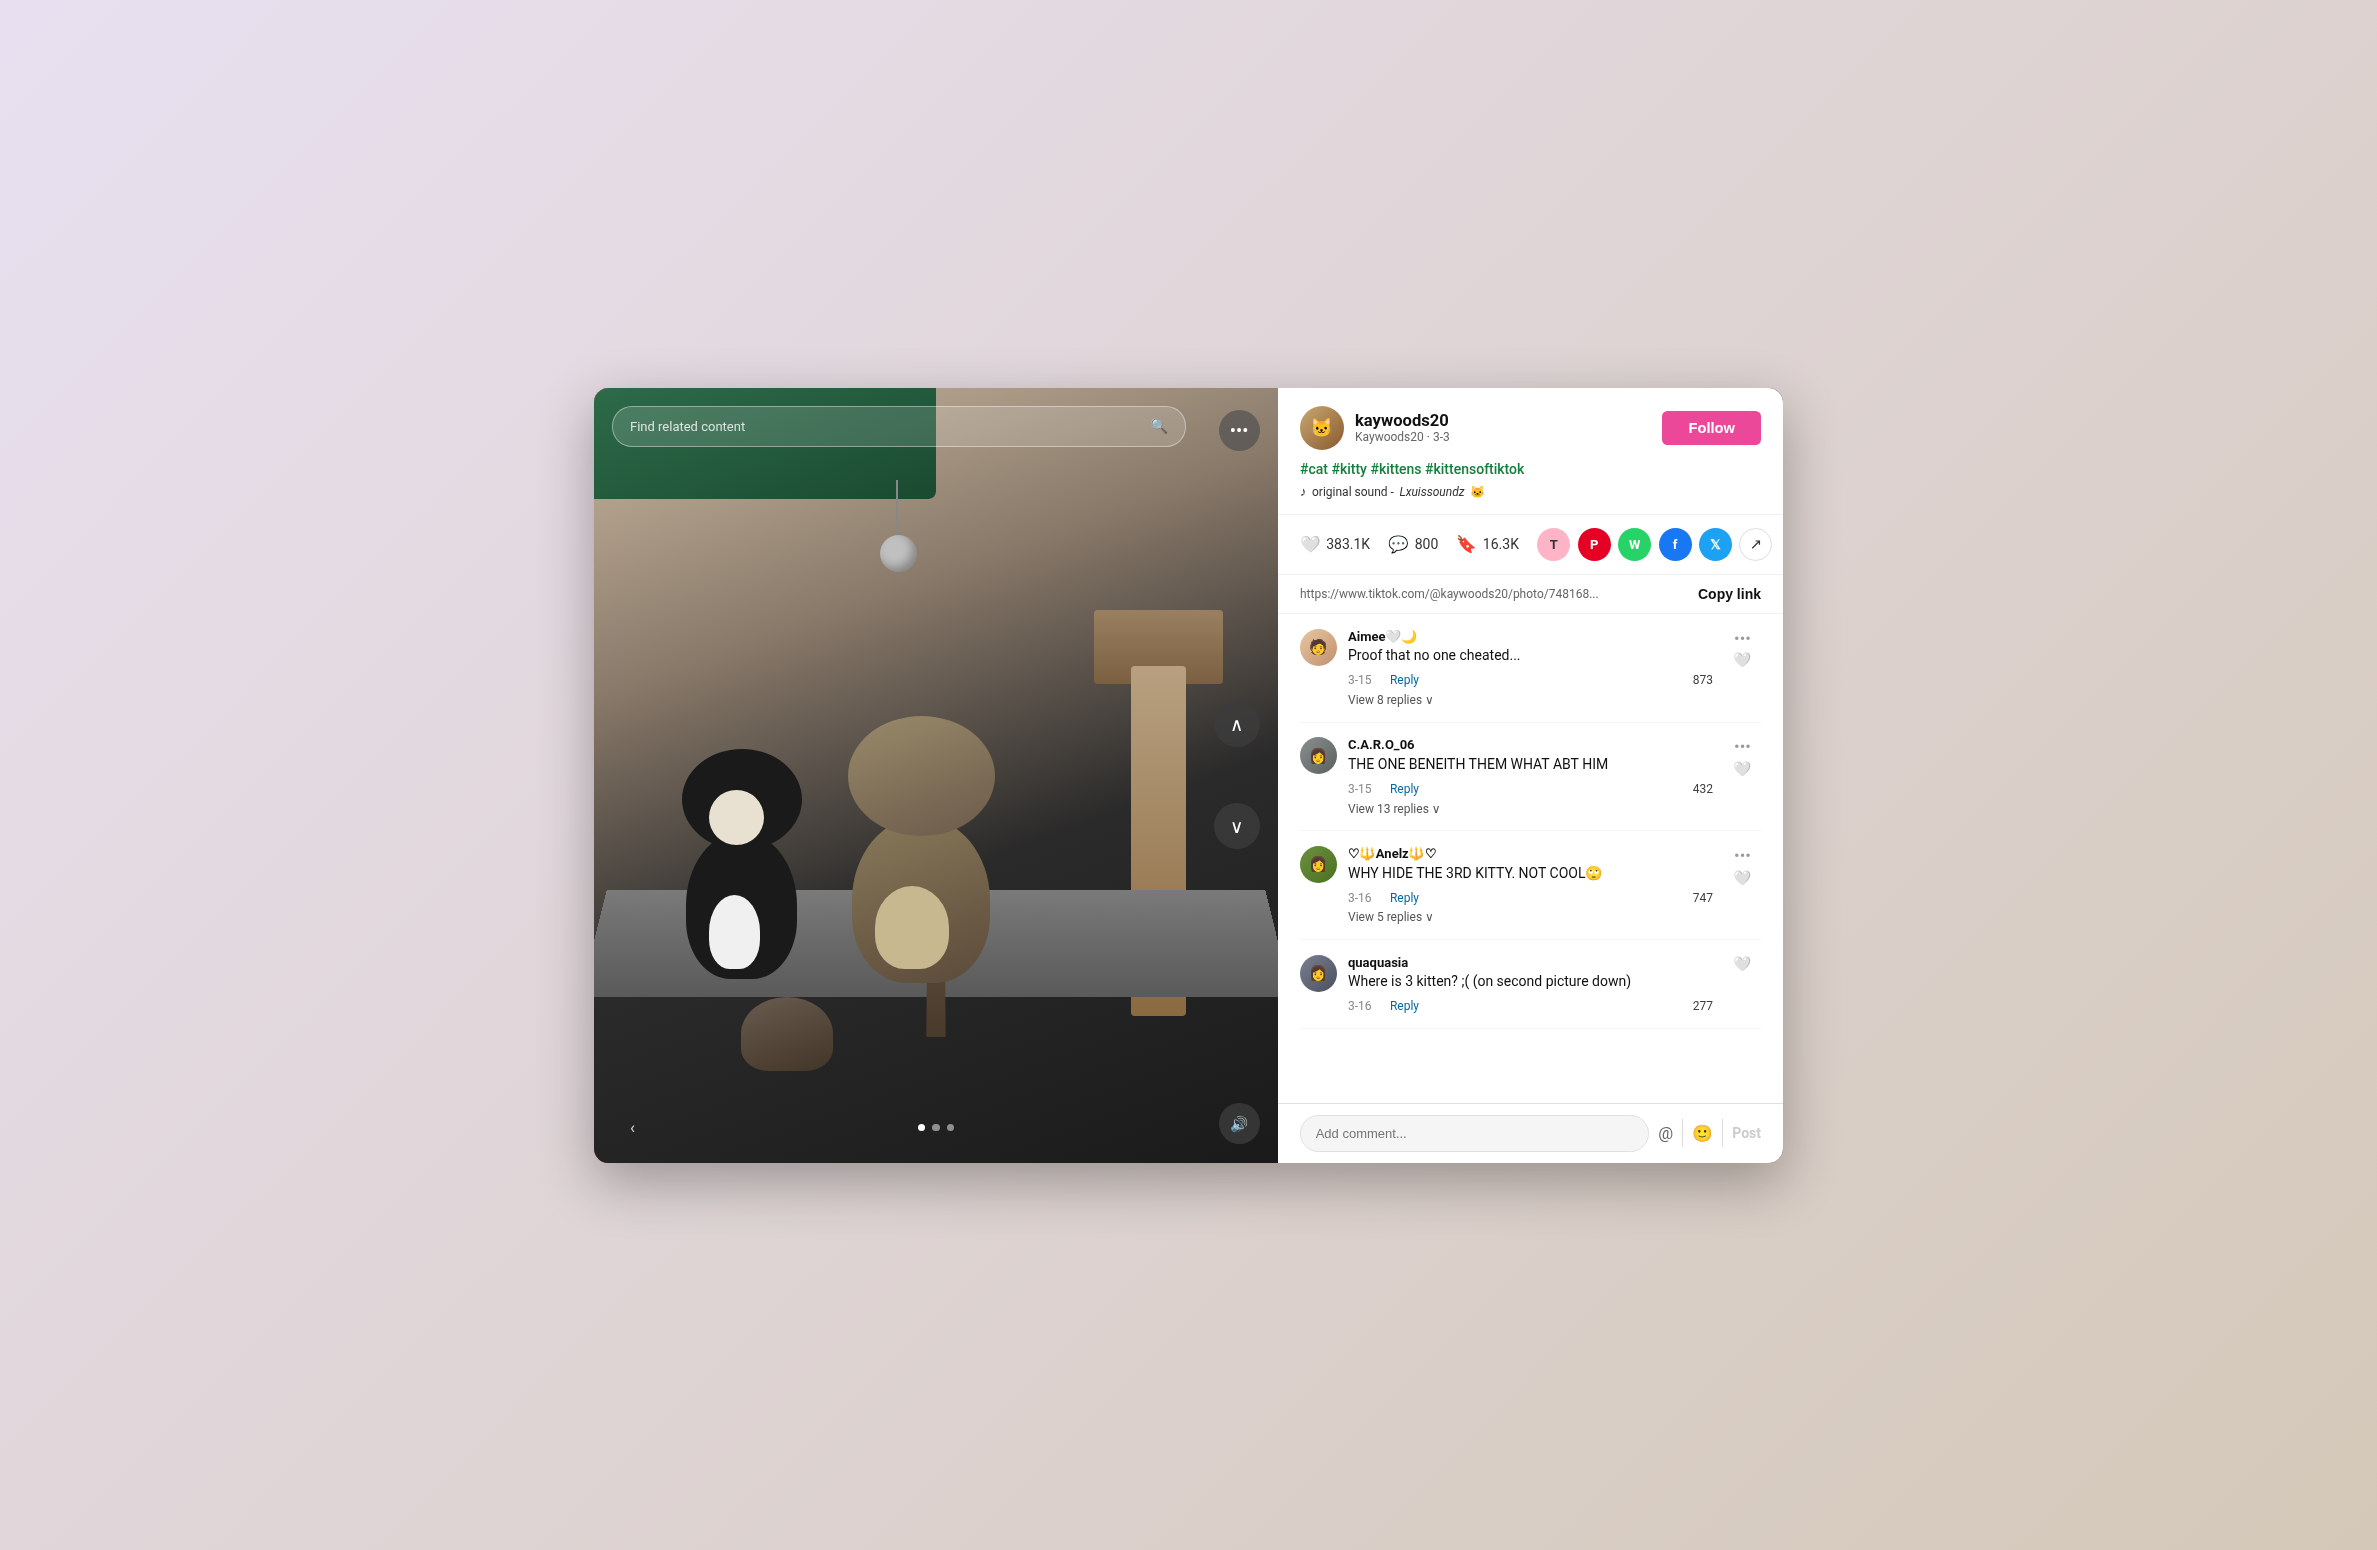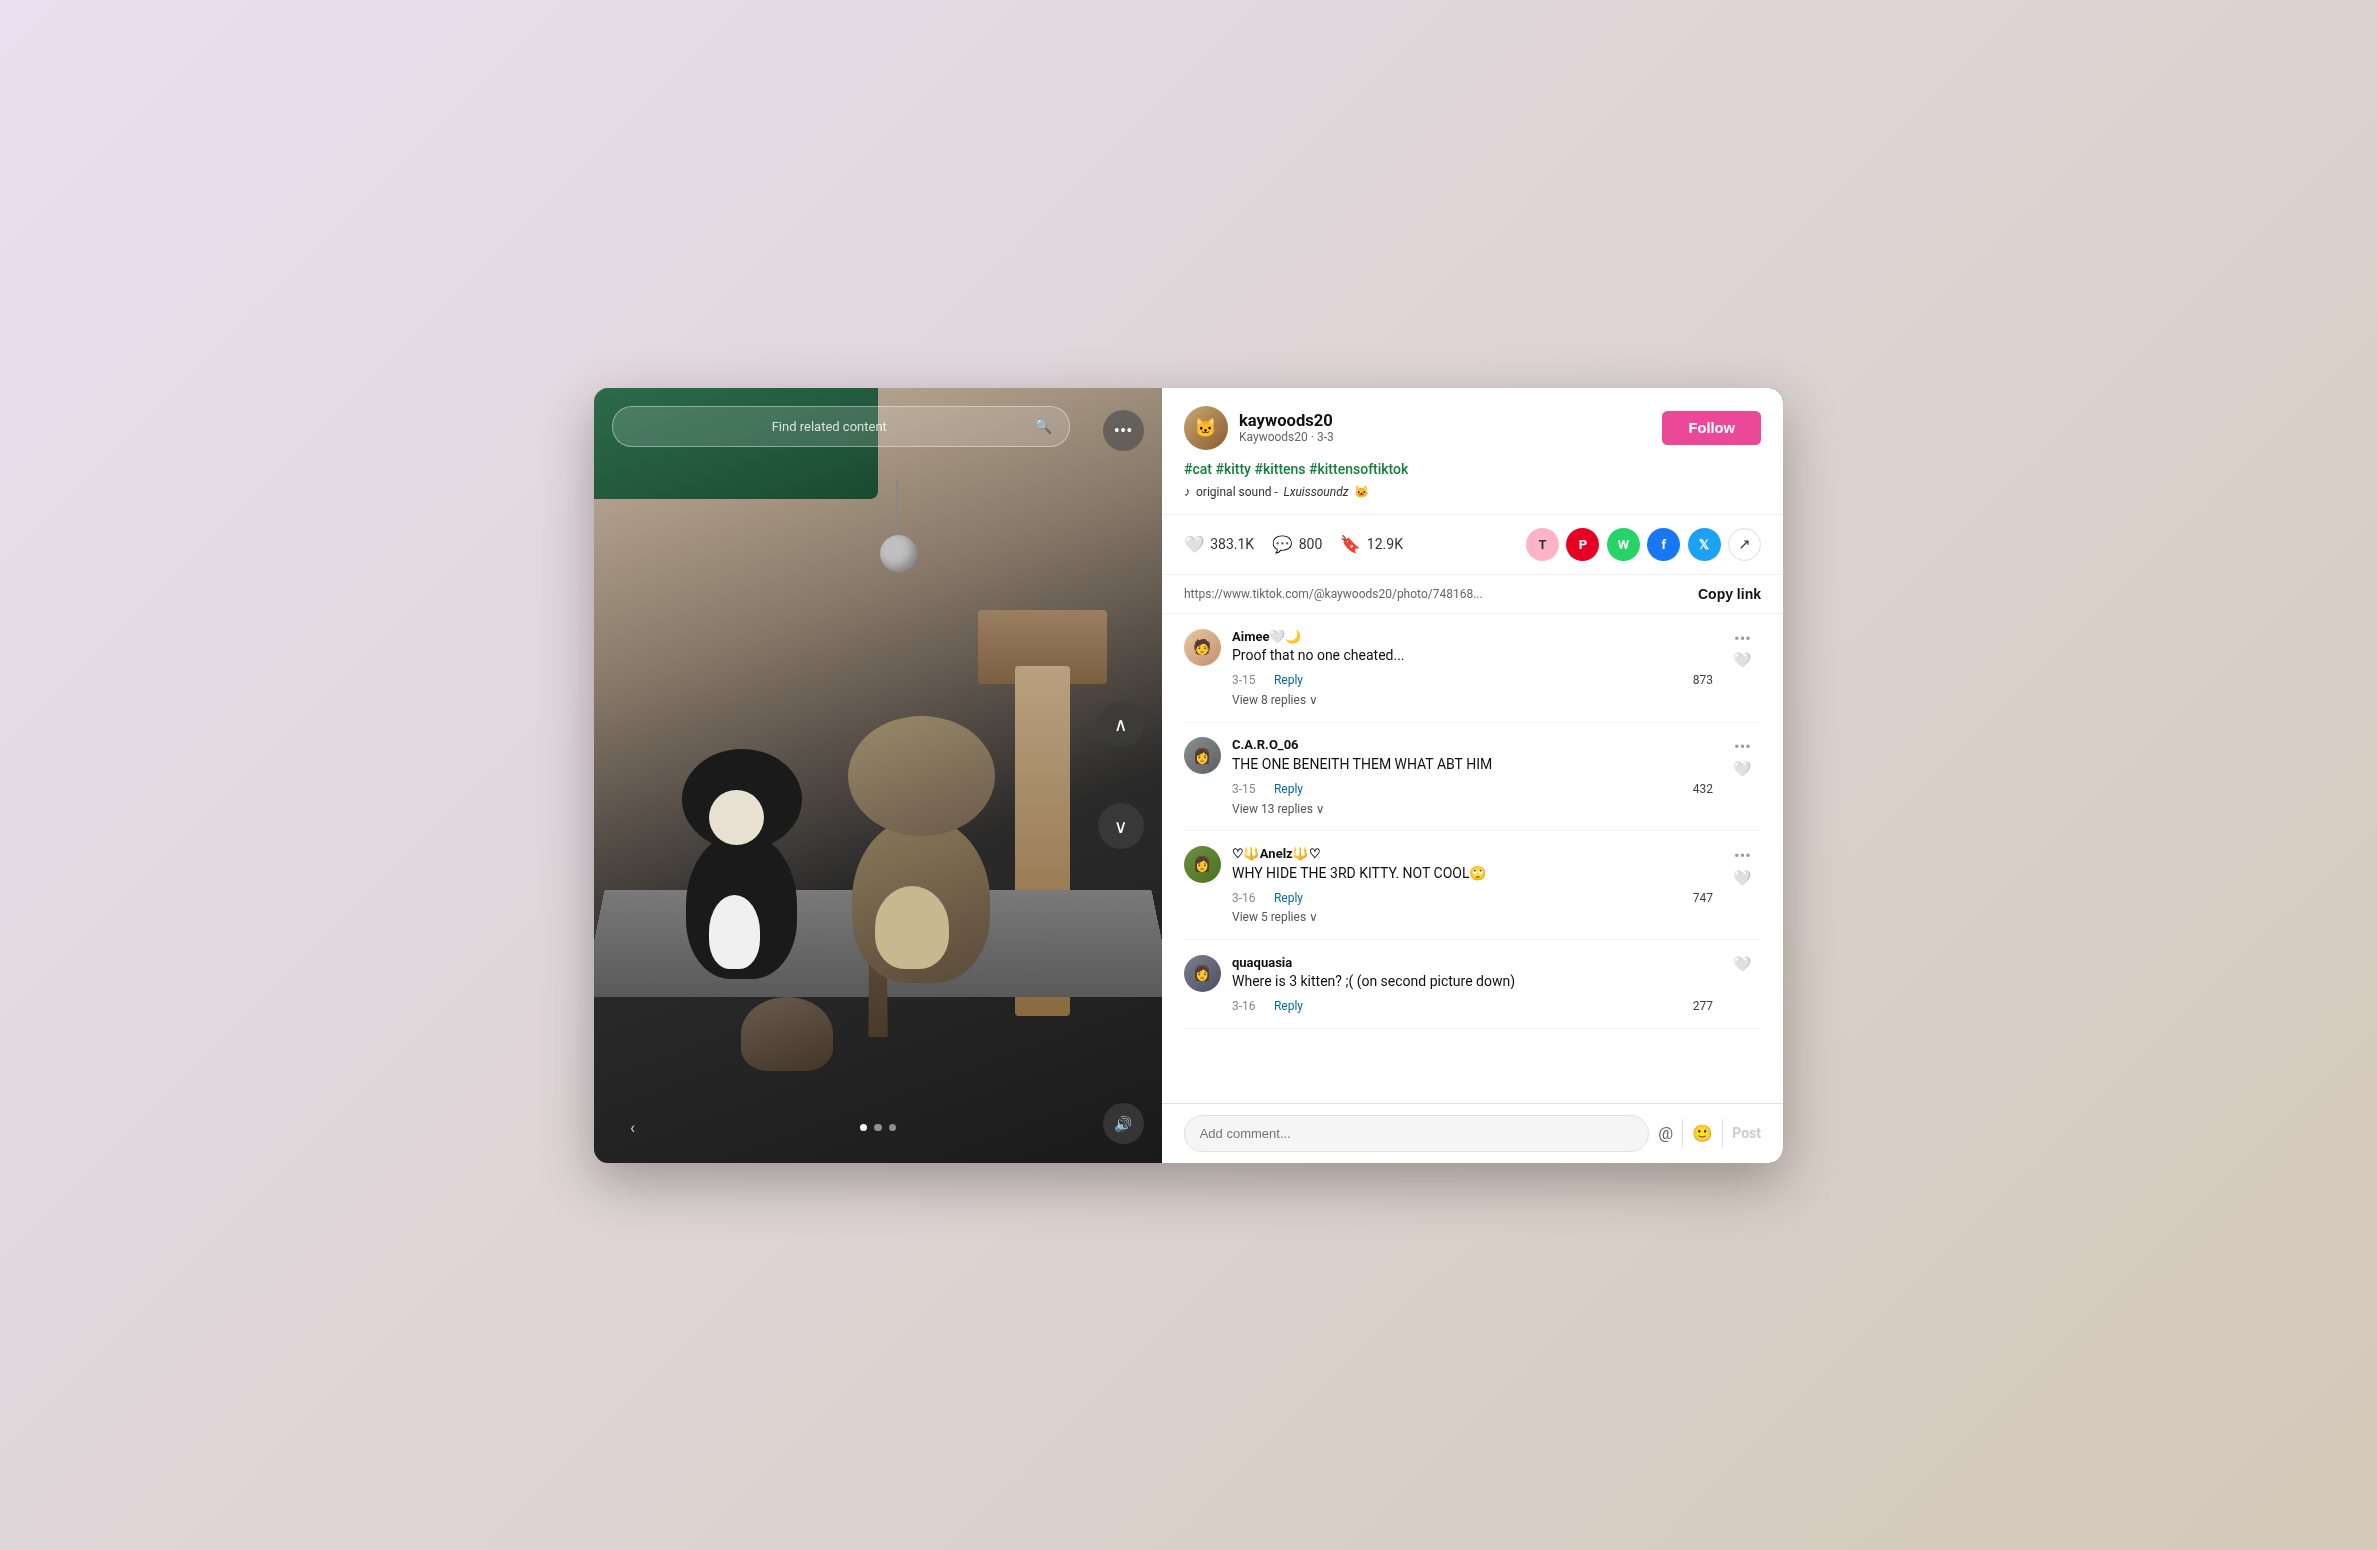--- a/index.html
+++ b/index.html
@@ -17,25 +17,24 @@
       width: 1189px;
       height: 775px;
       border-radius: 14.7px;
       overflow: hidden;
       box-shadow: 0 18.4px 55px rgba(0,0,0,0.3);
       background: #000;
     }
     
     .media-panel {
       position: relative;
-      width: 568px;
+      width: 684px;
       flex-shrink: 0;
       background: #ef4444;
       overflow: hidden;
-      text-align: center;
     }
     .media-bg {
       width: 100%;
       height: 100%;
       background: linear-gradient(160deg, #c8b8a0 0%, #8a7a6a 30%, #2a2a2a 60%, #1a1a1a 100%);
       position: relative;
     }
     
     .cat-scene {
       position: absolute;
@@ -720,21 +719,21 @@
       <div class="stat-item">
         <span class="stat-icon">🤍</span>
         <span>383.1K</span>
       </div>
       <div class="stat-item">
         <span class="stat-icon">💬</span>
         <span>800</span>
       </div>
       <div class="stat-item">
         <span class="stat-icon">🔖</span>
-        <span>12.9K</span>
+        <span>16.3K</span>
       </div>
       <div class="share-icons">
         <div class="share-circle" style="background:#ffb3c6;border-radius:50%;width:33px;height:33px;">
           <span style="font-size:13px;font-weight:bold;color:#333;">T</span>
         </div>
         <div class="share-circle" style="background:#e60023;">
           <span style="font-size:13px;font-weight:bold;">P</span>
         </div>
         <div class="share-circle" style="background:#25d366;">
           <span style="font-size:13px;font-weight:bold;">W</span>

